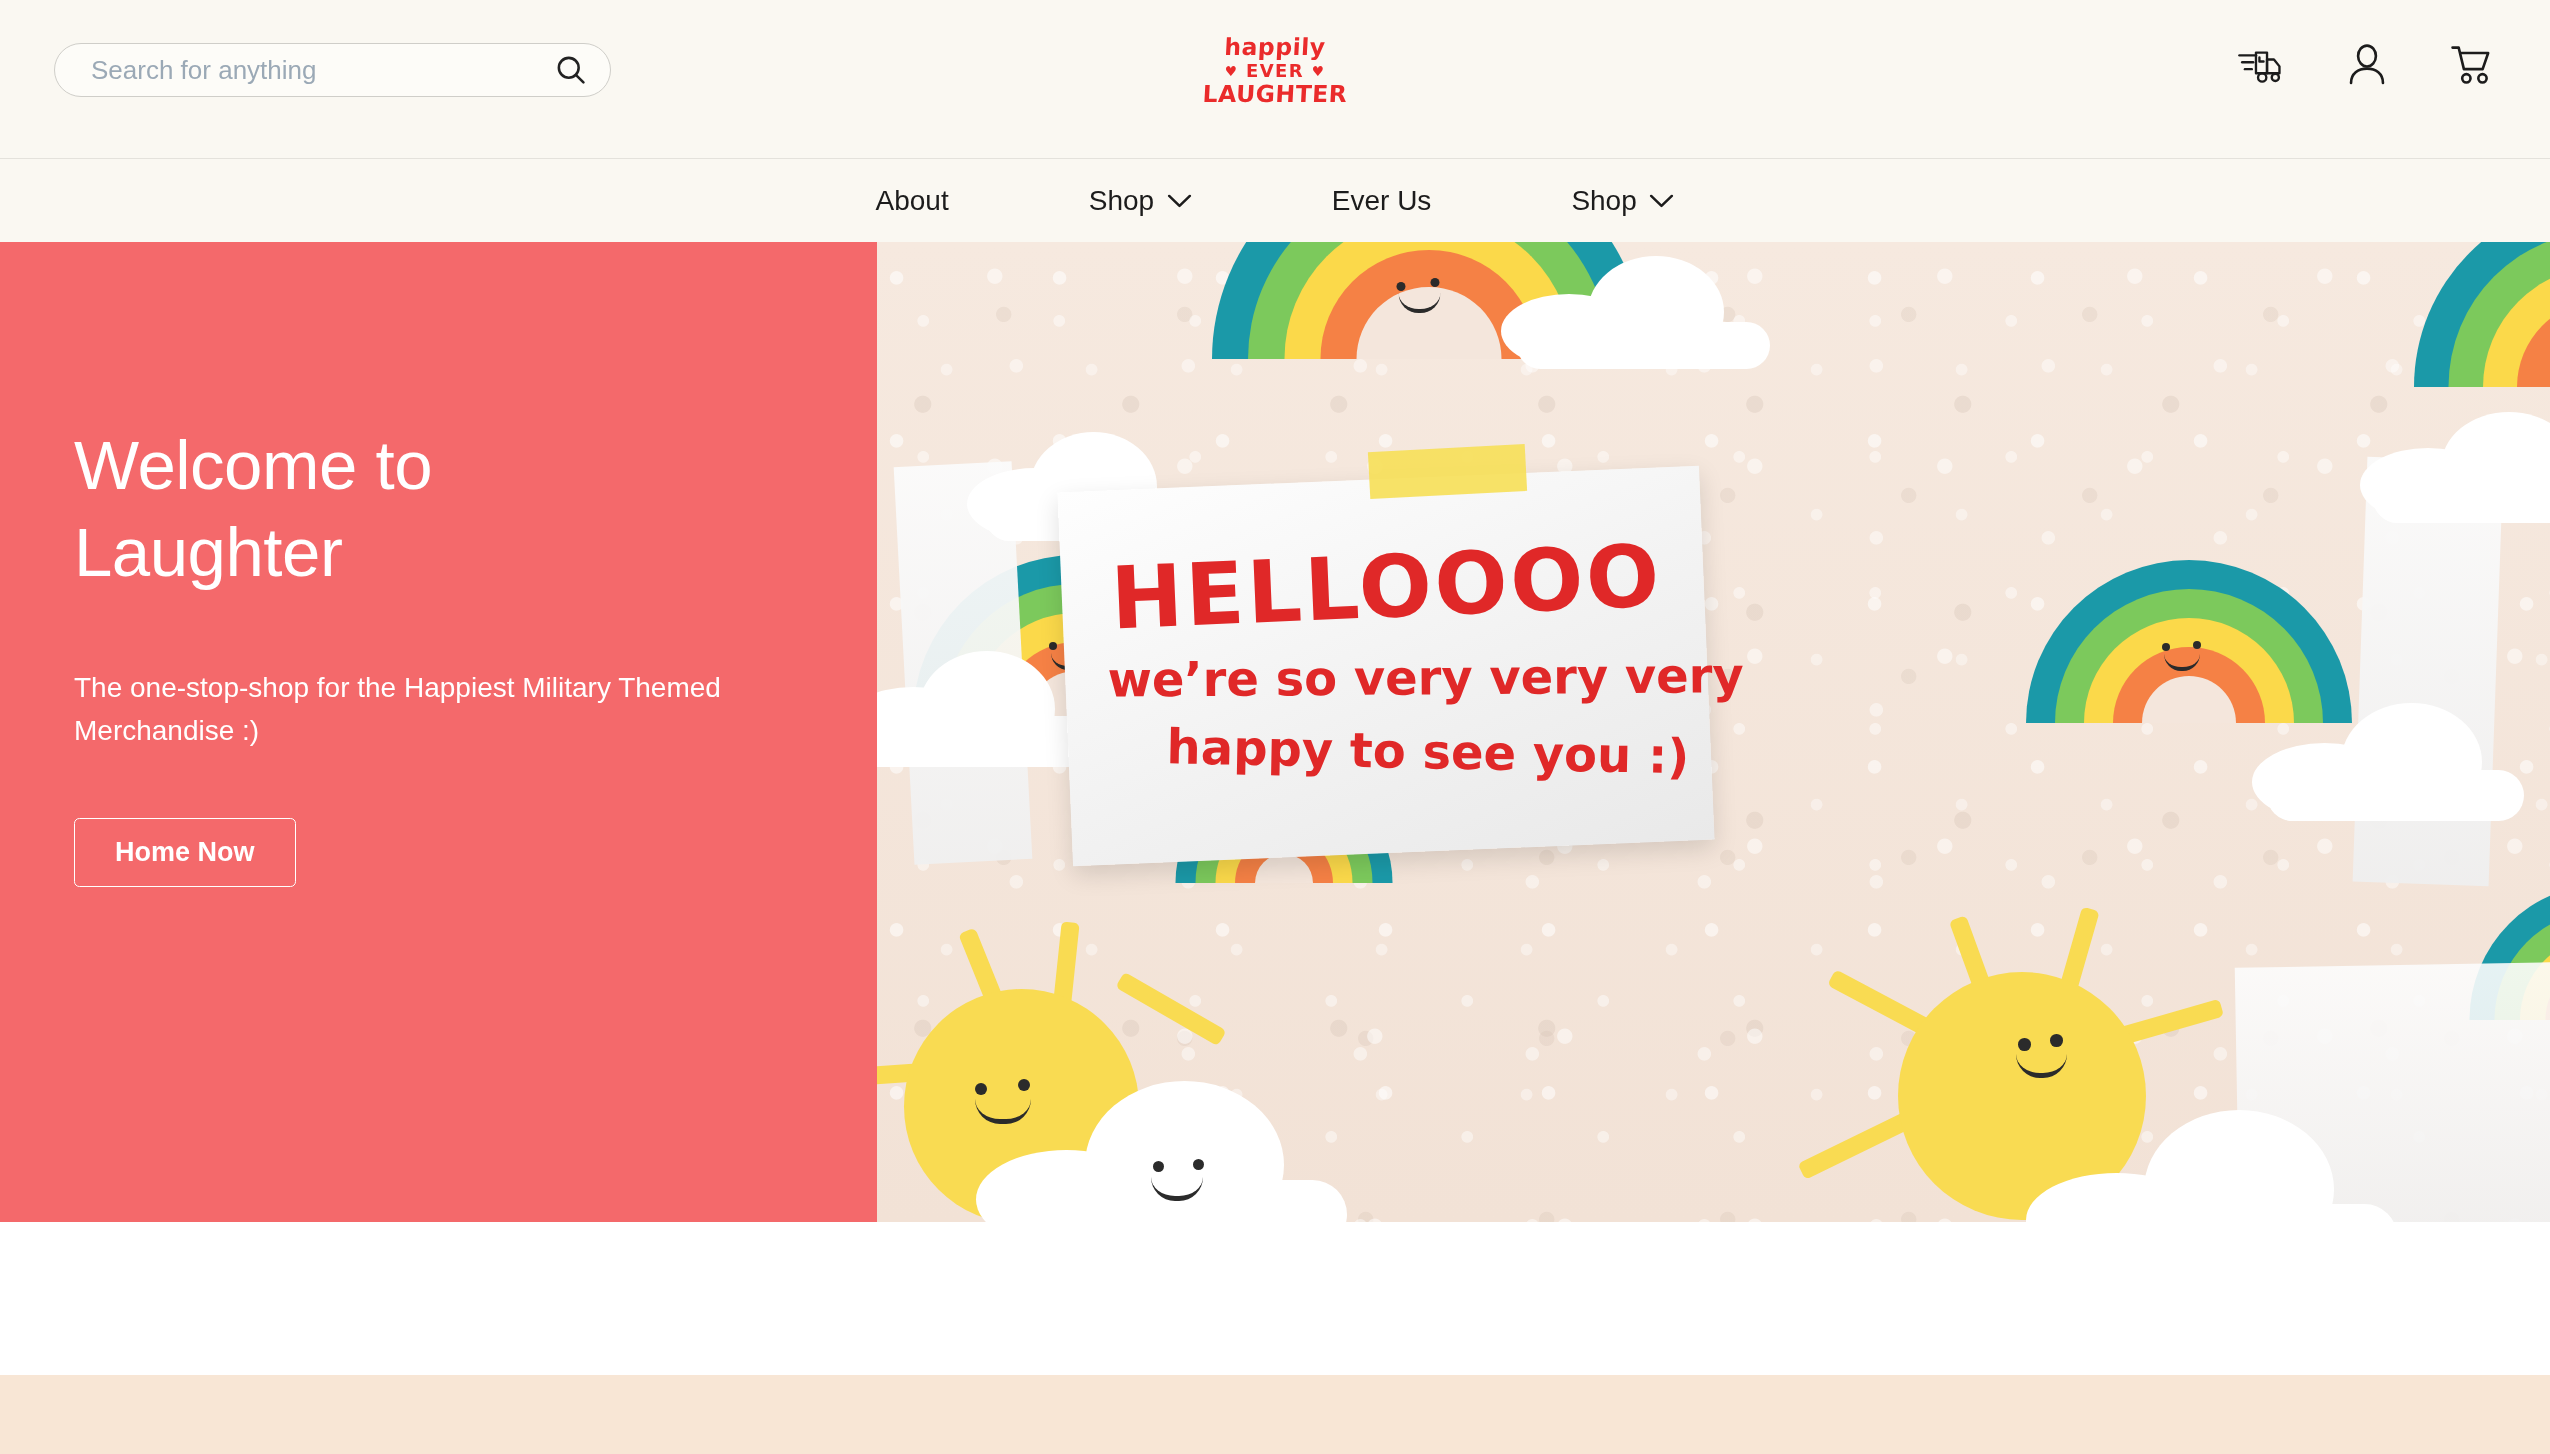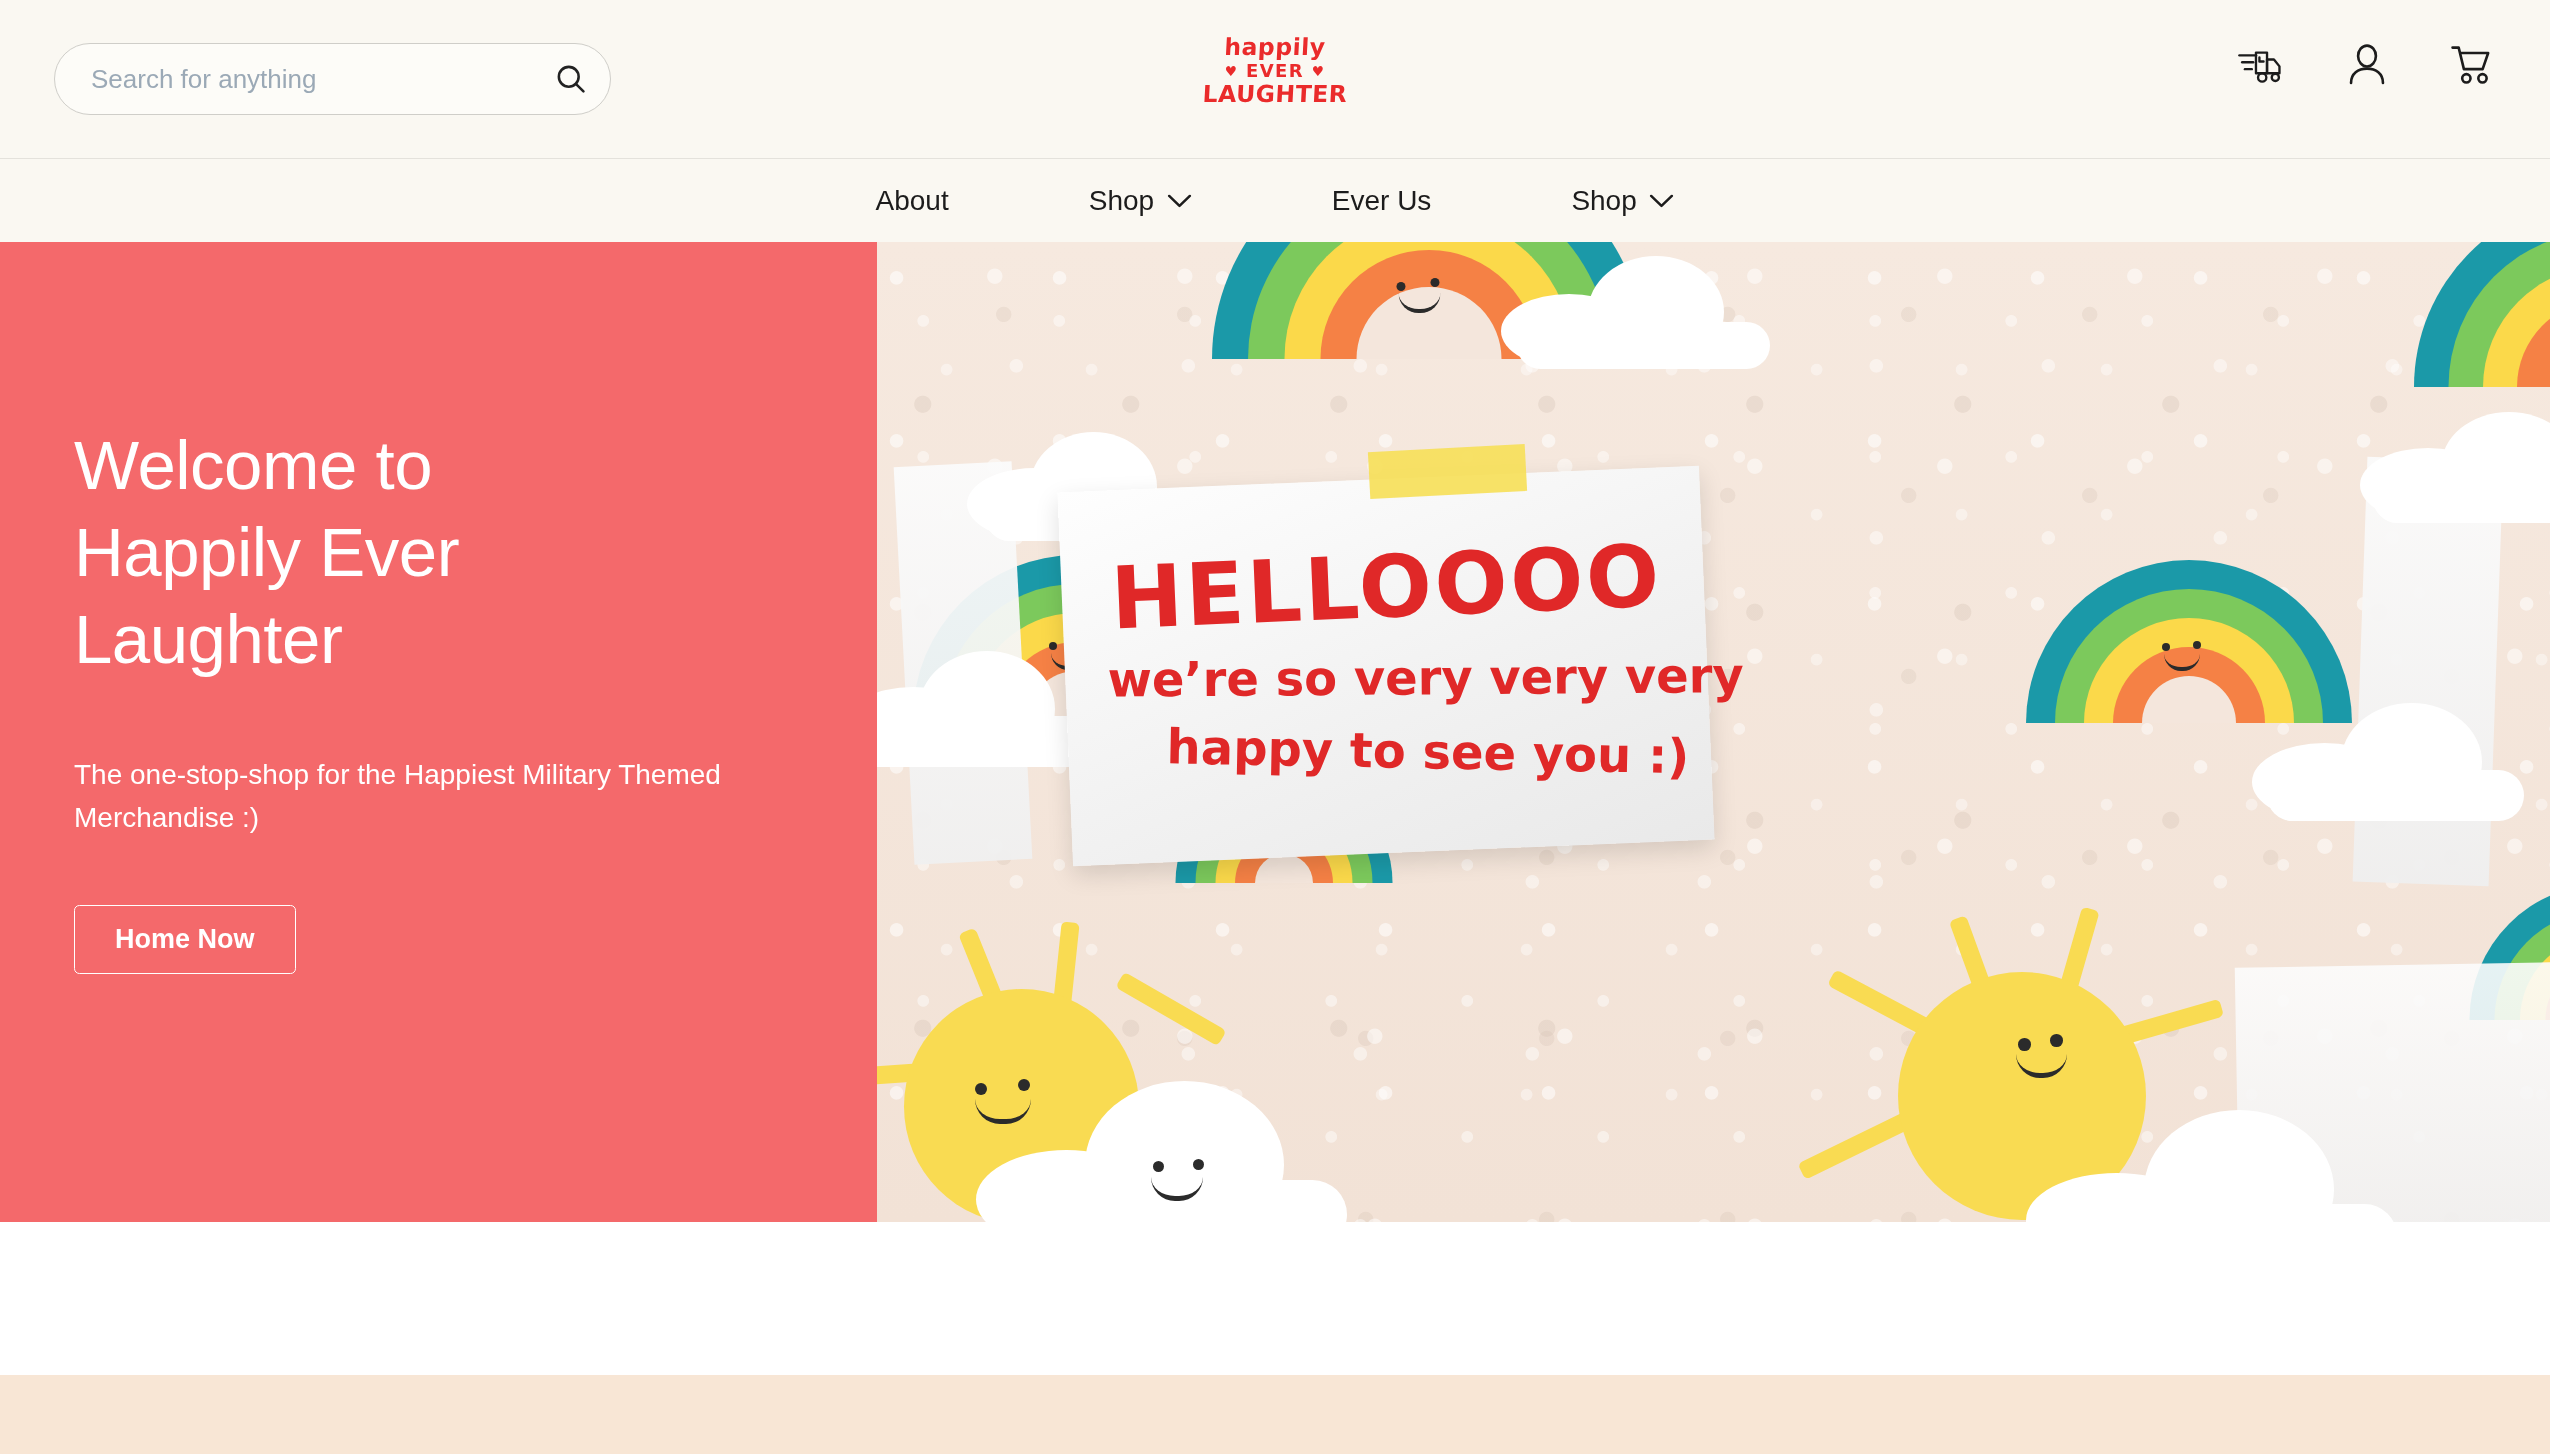--- a/index.html
+++ b/index.html
@@ -10,21 +10,21 @@
   }
 
   
   .top-header{
     position:absolute; left:0; top:0; width:2550px; height:159px;
     background:#FAF8F2;
     border-bottom:1.8px solid #E4E2DC;
   }
   .search-wrap{
     position:absolute; left:54px; top:43px;
-    width:557px; height:72px;
+    width:557px; height:54px;
     background:#FDFCF8;
     border:1.8px solid #CFCEC9;
     border-radius:37px;
     display:flex; align-items:center;
   }
   .search-input{
     flex:1; height:100%;
     border:none; outline:none; background:transparent;
     font-family:"Liberation Sans", sans-serif;
     font-size:26px; color:#2a2a2a;
@@ -263,21 +263,20 @@
 
   </div>
 </div>
 
 <div class="hero">
 
   <div class="hero-left">
     <div class="hero-copy">
       <div class="hero-title">
         <div>Welcome to</div>
-        <div>Happily Ever</div>
         <div>Laughter</div>
       </div>
       <div class="hero-sub">The one-stop-shop for the Happiest Military Themed Merchandise :)</div>
       <button class="hero-btn">Home Now</button>
     </div>
   </div>
 
   <div class="hero-img">
     <div class="paper-tex"></div>
 

